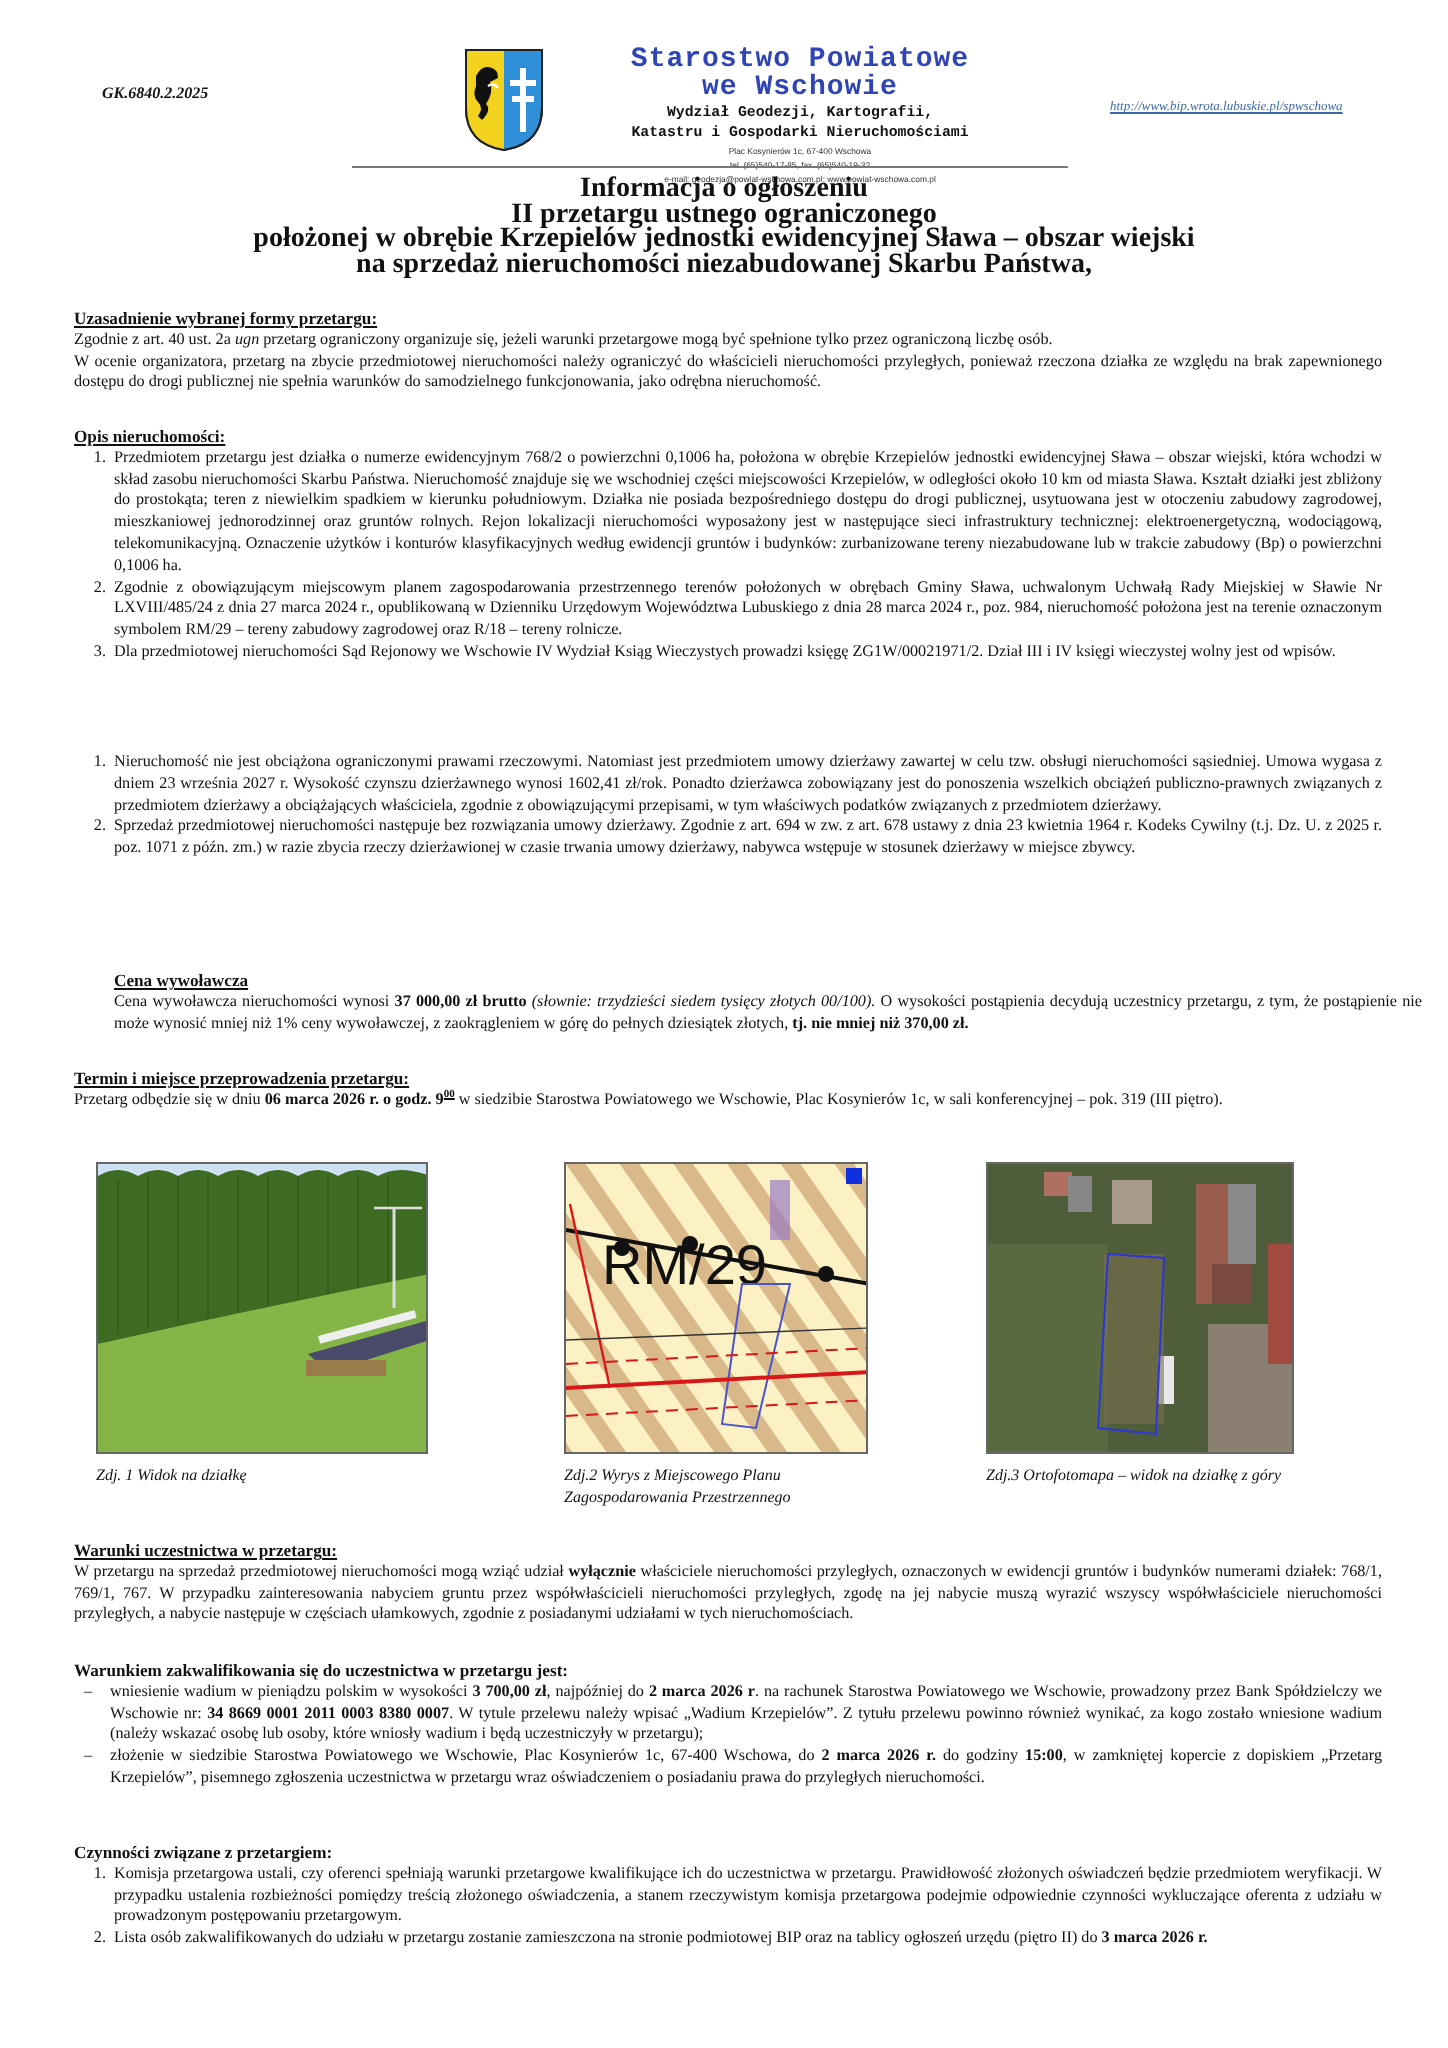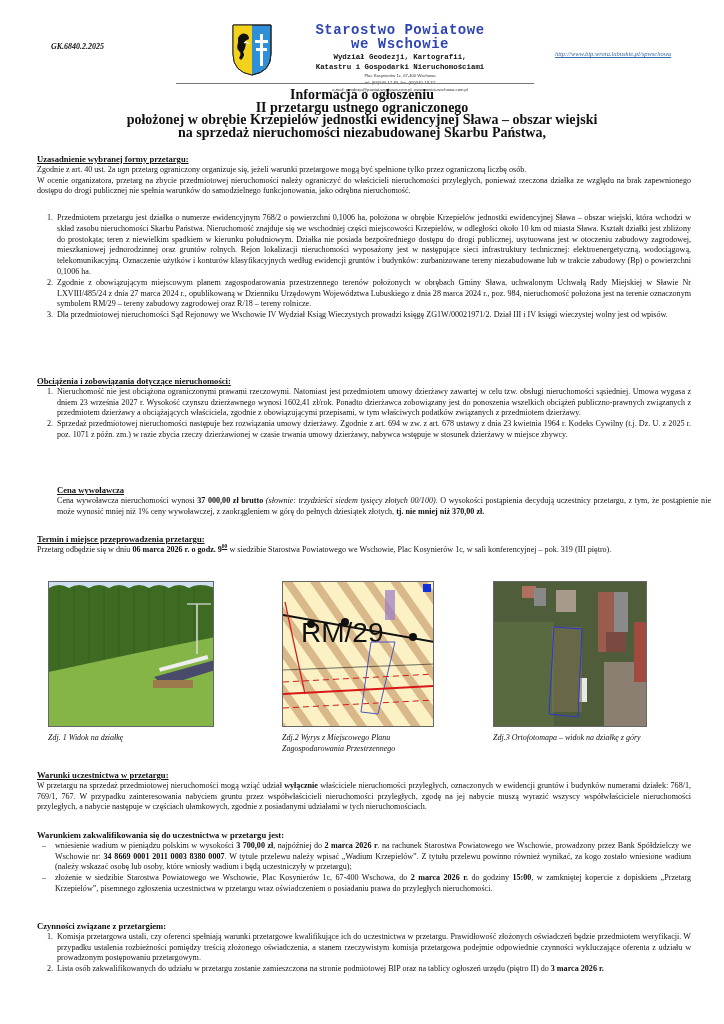--- a/index.html
+++ b/index.html
@@ -79,29 +79,29 @@
     <div>na sprzedaż nieruchomości niezabudowanej Skarbu Państwa,</div>
   </div>
 
   <div class="sec" style="top:154px;">
     <div class="h">Uzasadnienie wybranej formy przetargu:</div>
     <p><span>Zgodnie z art. 40 ust. 2a </span><i>ugn</i><span> przetarg ograniczony organizuje się, jeżeli warunki przetargowe mogą być spełnione tylko przez ograniczoną liczbę osób.</span></p>
     <p>W ocenie organizatora, przetarg na zbycie przedmiotowej nieruchomości należy ograniczyć do właścicieli nieruchomości przyległych, ponieważ rzeczona działka ze względu na brak zapewnionego dostępu do drogi publicznej nie spełnia warunków do samodzielnego funkcjonowania, jako odrębna nieruchomość.</p>
   </div>
 
   <div class="sec" style="top:213px;">
+    <div class="h">Opis nieruchomości:</div>
     <ol>
       <li>Przedmiotem przetargu jest działka o numerze ewidencyjnym 768/2 o powierzchni 0,1006 ha, położona w obrębie Krzepielów jednostki ewidencyjnej Sława – obszar wiejski, która wchodzi w skład zasobu nieruchomości Skarbu Państwa. Nieruchomość znajduje się we wschodniej części miejscowości Krzepielów, w odległości około 10 km od miasta Sława. Kształt działki jest zbliżony do prostokąta; teren z niewielkim spadkiem w kierunku południowym. Działka nie posiada bezpośredniego dostępu do drogi publicznej, usytuowana jest w otoczeniu zabudowy zagrodowej, mieszkaniowej jednorodzinnej oraz gruntów rolnych. Rejon lokalizacji nieruchomości wyposażony jest w następujące sieci infrastruktury technicznej: elektroenergetyczną, wodociągową, telekomunikacyjną.  Oznaczenie użytków i konturów klasyfikacyjnych według ewidencji gruntów i budynków: zurbanizowane tereny niezabudowane lub w trakcie zabudowy (Bp) o powierzchni 0,1006 ha.</li>
       <li>Zgodnie z obowiązującym miejscowym planem zagospodarowania przestrzennego terenów położonych w obrębach Gminy Sława, uchwalonym Uchwałą Rady Miejskiej w Sławie Nr LXVIII/485/24 z dnia 27 marca 2024 r., opublikowaną w Dzienniku Urzędowym Województwa Lubuskiego z dnia 28 marca 2024 r., poz. 984, nieruchomość położona jest na terenie oznaczonym symbolem RM/29 – tereny zabudowy zagrodowej oraz R/18 – tereny rolnicze.</li>
       <li>Dla przedmiotowej nieruchomości Sąd Rejonowy we Wschowie IV Wydział Ksiąg Wieczystych prowadzi księgę ZG1W/00021971/2. Dział III i IV księgi wieczystej wolny jest od wpisów.</li>
     </ol>
   </div>
 
   <div class="sec" style="top:376px;">
-    <div class="h">Obciążenia i zobowiązania dotyczące nieruchomości:</div>
     <ol>
       <li>Nieruchomość nie jest obciążona ograniczonymi prawami rzeczowymi. Natomiast jest przedmiotem umowy dzierżawy zawartej w celu tzw. obsługi nieruchomości sąsiedniej. Umowa wygasa z dniem 23 września 2027 r. Wysokość czynszu dzierżawnego wynosi 1602,41 zł/rok. Ponadto dzierżawca zobowiązany jest do ponoszenia wszelkich obciążeń publiczno-prawnych związanych z przedmiotem dzierżawy a obciążających właściciela, zgodnie z obowiązującymi przepisami, w tym właściwych podatków związanych z przedmiotem dzierżawy.</li>
       <li>Sprzedaż przedmiotowej nieruchomości następuje bez rozwiązania umowy dzierżawy. Zgodnie z art. 694 w zw. z art. 678 ustawy z dnia 23 kwietnia 1964 r. Kodeks Cywilny (t.j. Dz. U. z 2025 r. poz. 1071 z późn. zm.)  w razie zbycia rzeczy dzierżawionej w czasie trwania umowy dzierżawy, nabywca wstępuje w stosunek dzierżawy w miejsce zbywcy.</li>
     </ol>
   </div>
 
   <div class="sec" style="top:485px;margin-left:20px;">
     <div class="h">Cena wywoławcza</div>
     <p><span>Cena wywoławcza nieruchomości wynosi </span><b>37 000,00 zł brutto</b><i> (słownie: trzydzieści siedem tysięcy złotych 00/100).</i><span> O wysokości postąpienia decydują uczestnicy przetargu, z tym, że postąpienie nie może wynosić mniej niż 1% ceny wywoławczej, z zaokrągleniem w górę do pełnych dziesiątek złotych, </span><b>tj. nie mniej niż 370,00 zł.</b></p>
   </div>

